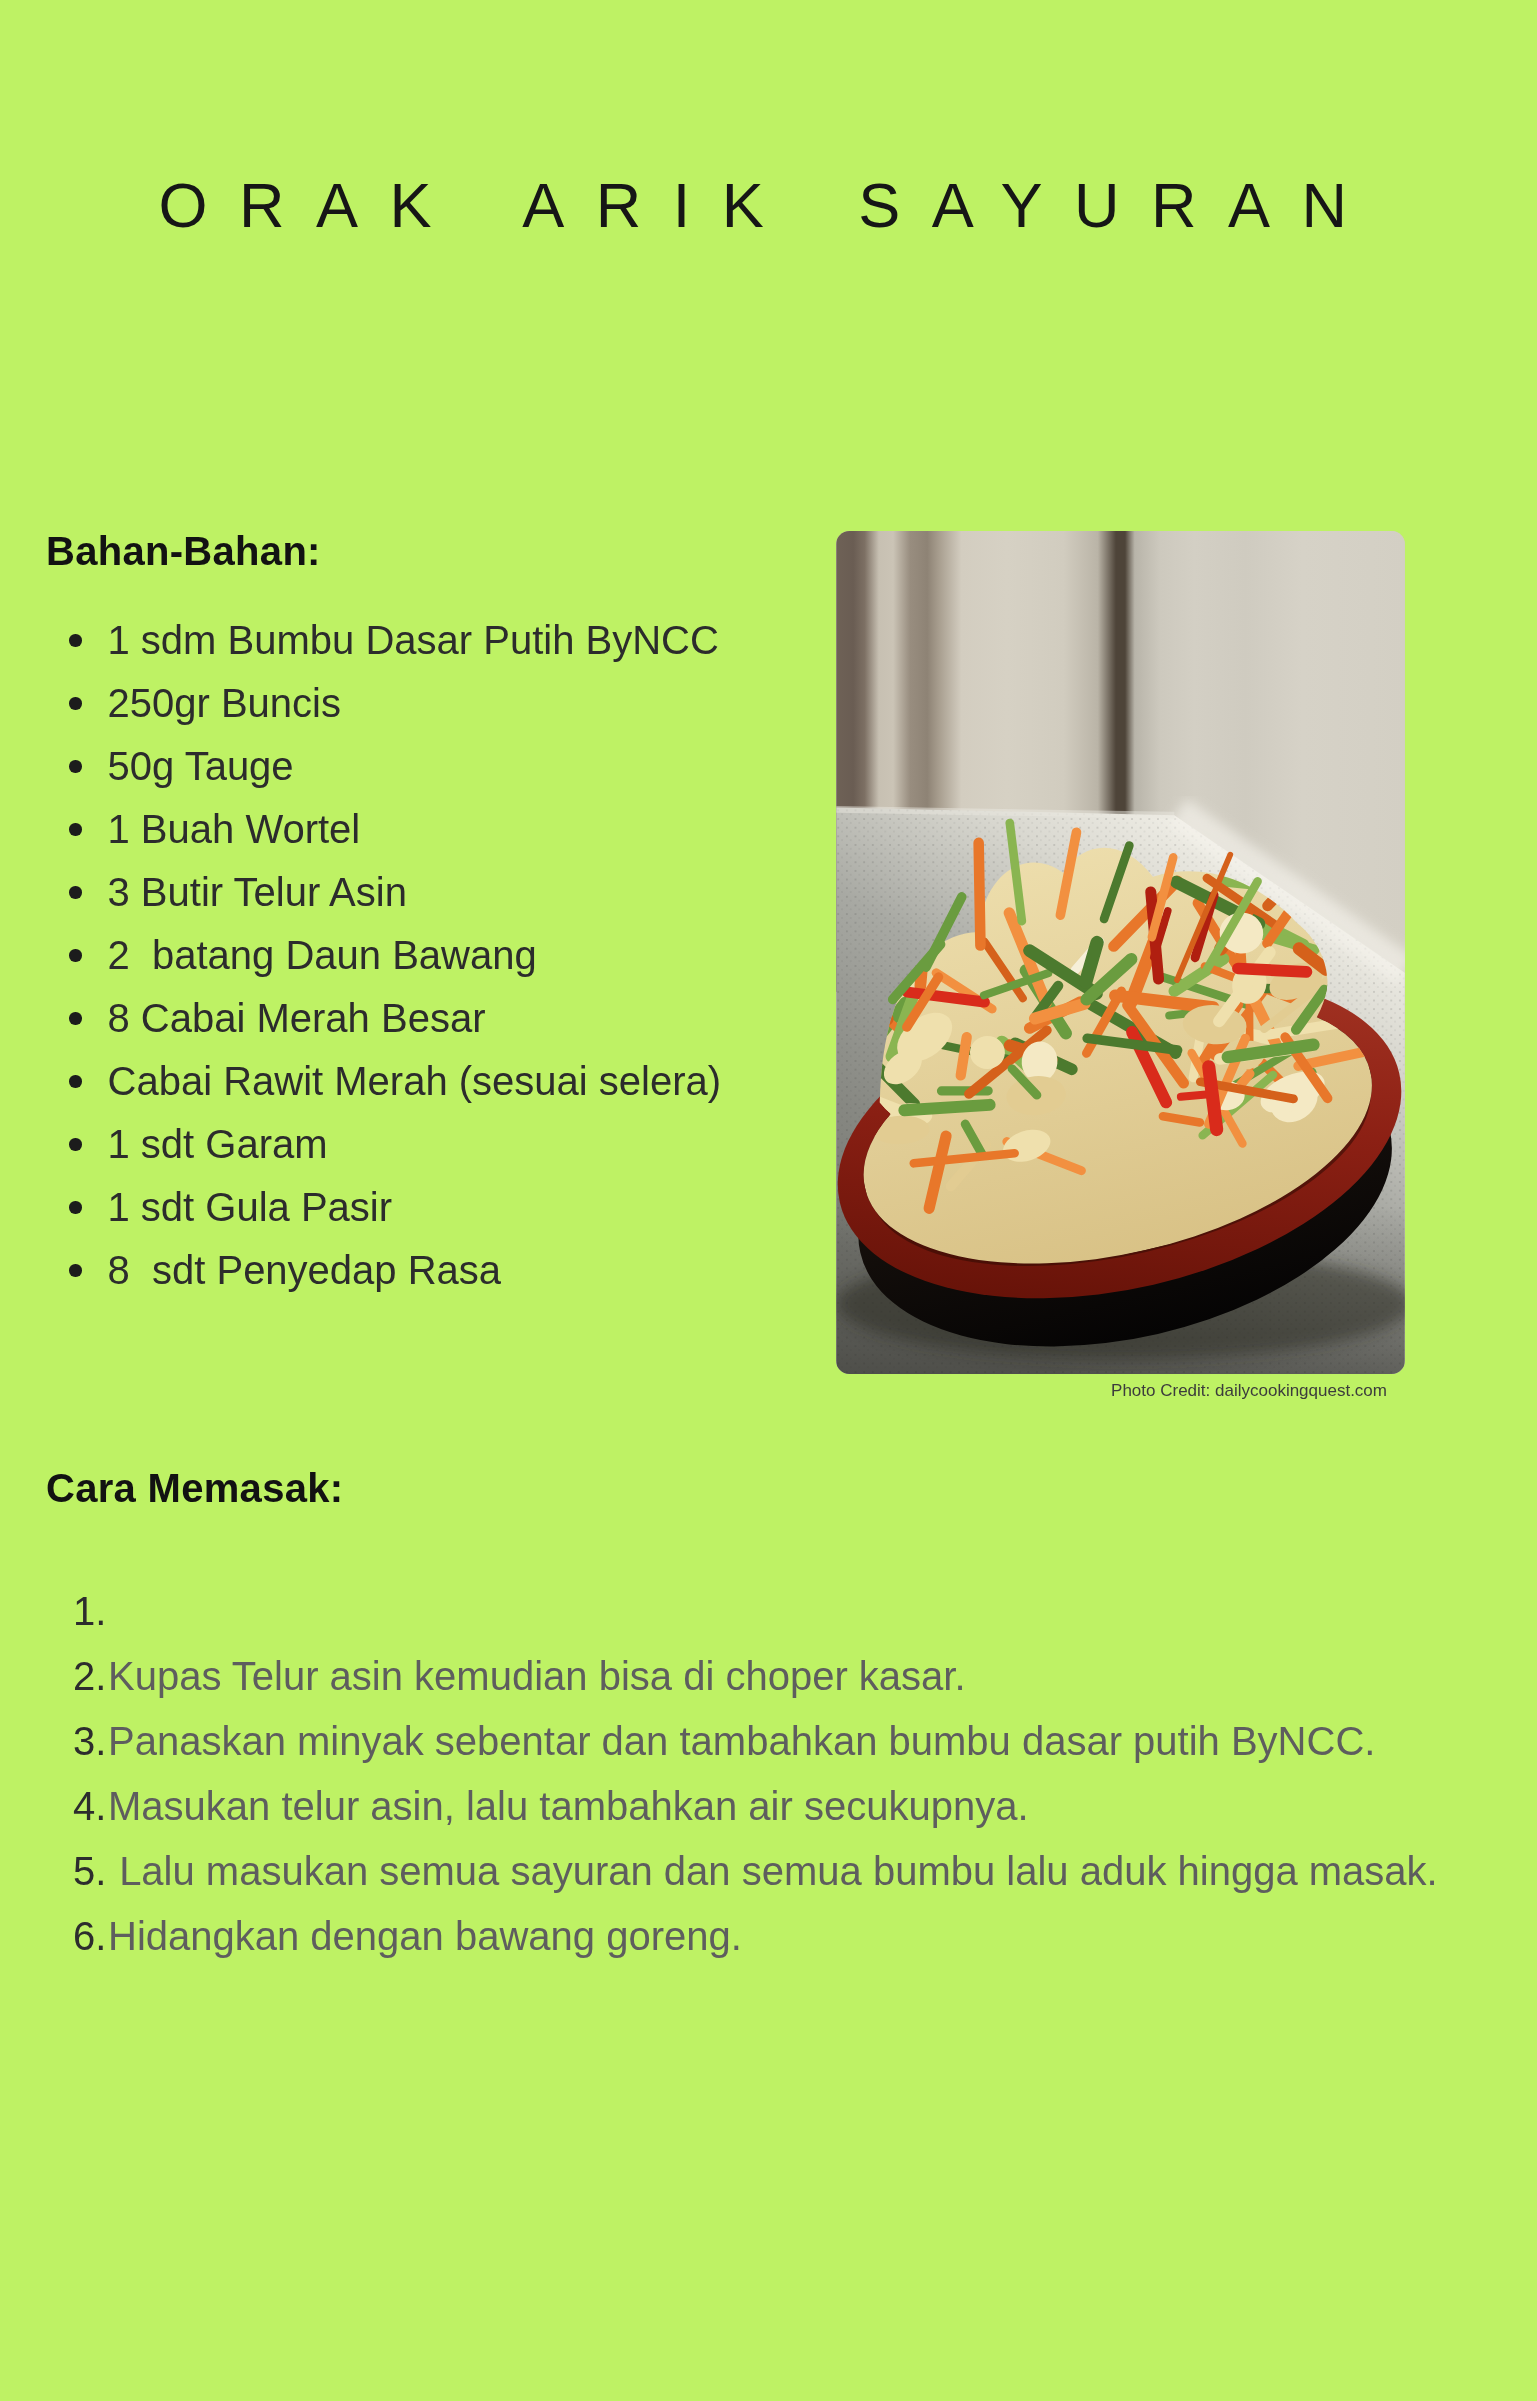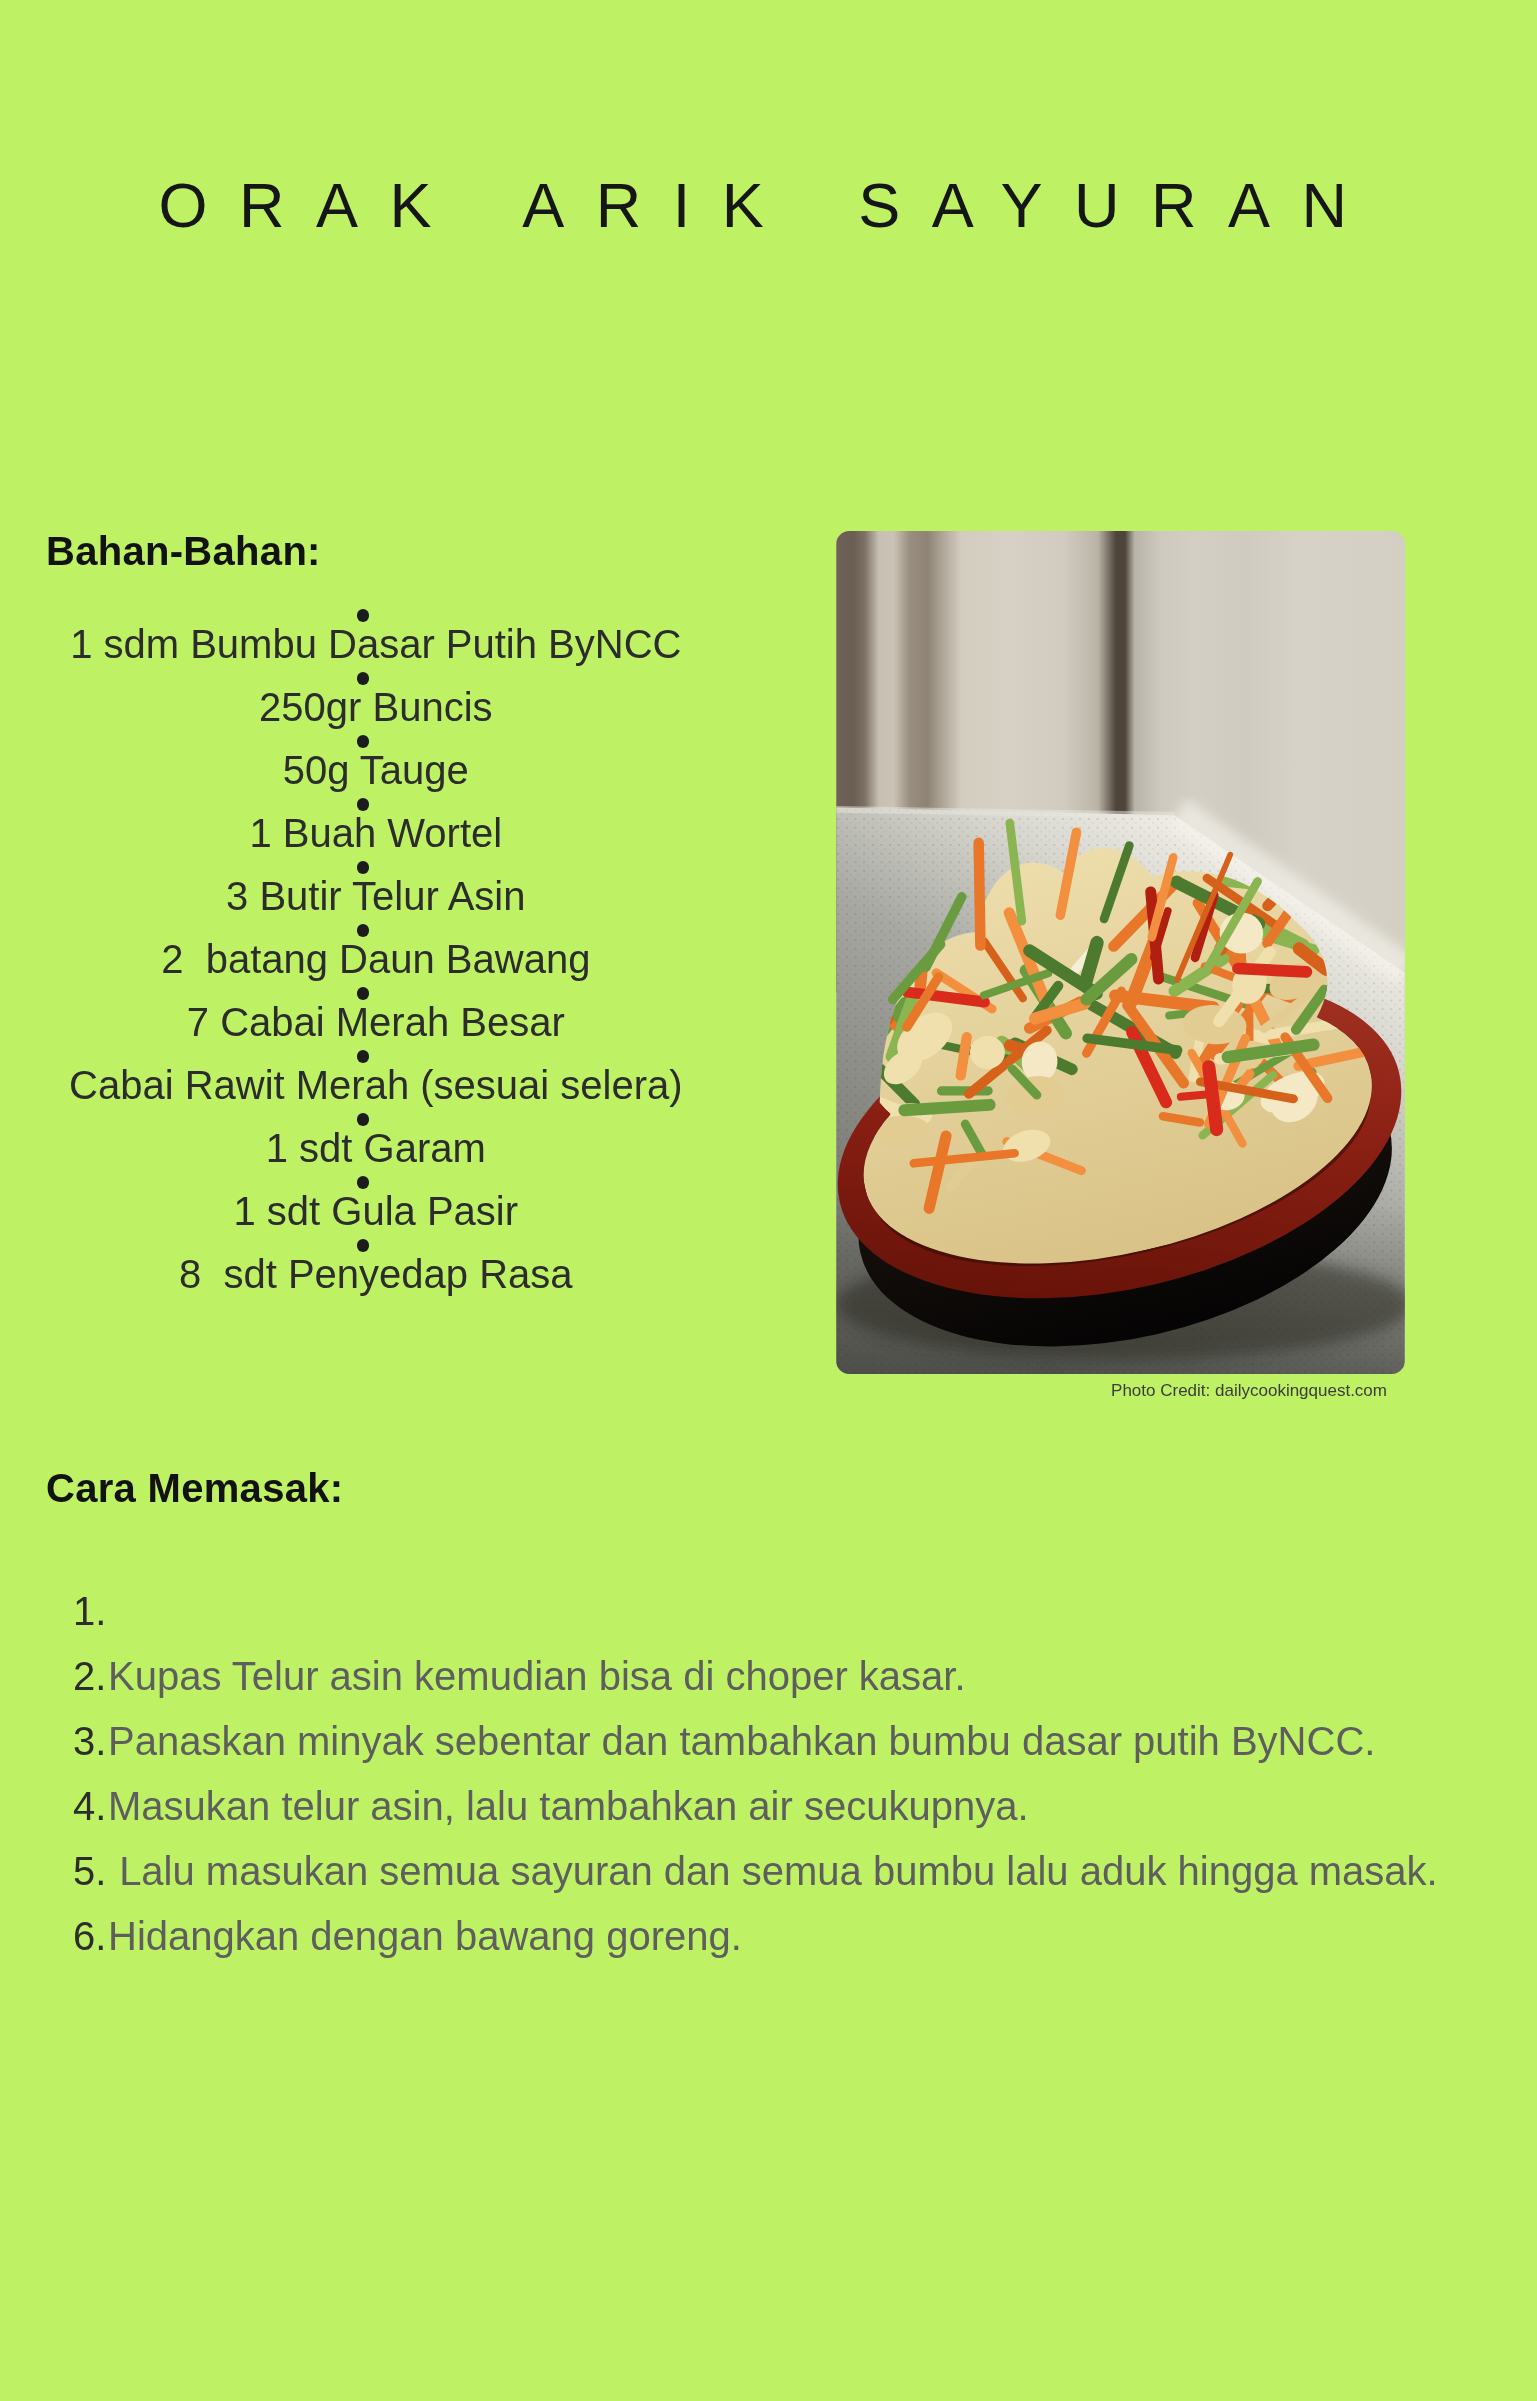--- a/index.html
+++ b/index.html
@@ -11,21 +11,21 @@
          font-size:63px;line-height:97px;font-weight:300;color:#161616;
          letter-spacing:0.50em;word-spacing:0.22em;}
 
   
   .sec-heading{position:absolute;font-size:40px;font-weight:700;color:#121212;letter-spacing:0.3px;}
   .h-bahan{left:46px;top:529px;}
   .h-cara{left:46px;top:1466px;}
 
   
   .ingredients{position:absolute;left:69px;top:609px;margin:0;padding:0;list-style:none;}
-  .ing-item{display:flex;align-items:center;height:63px;flex-direction:column;}
+  .ing-item{display:flex;align-items:center;height:63px;}
   .ing-bullet{width:12.5px;height:12.5px;border-radius:50%;background:#1c1c1c;margin-right:26px;flex:0 0 auto;}
   .ing-text{font-size:40px;color:#2c2c2c;white-space:pre-wrap;}
 
   
   .photo{position:absolute;left:836px;top:531px;width:569px;height:843px;border-radius:13.4px;
          overflow:hidden;background:#cfcbbe;}
   .photo svg{display:block;}
 
   
   .credit{position:absolute;top:1381px;right:150px;font-size:17px;color:#3c3c3c;}
@@ -67,21 +67,21 @@
       <li class="ing-item">
         <span class="ing-bullet"></span>
         <span class="ing-text">3 Butir Telur Asin</span>
       </li>
       <li class="ing-item">
         <span class="ing-bullet"></span>
         <span class="ing-text">2  batang Daun Bawang</span>
       </li>
       <li class="ing-item">
         <span class="ing-bullet"></span>
-        <span class="ing-text">7 Cabai Merah Besar</span>
+        <span class="ing-text">8 Cabai Merah Besar</span>
       </li>
       <li class="ing-item">
         <span class="ing-bullet"></span>
         <span class="ing-text">Cabai Rawit Merah (sesuai selera)</span>
       </li>
       <li class="ing-item">
         <span class="ing-bullet"></span>
         <span class="ing-text">1 sdt Garam</span>
       </li>
       <li class="ing-item">

